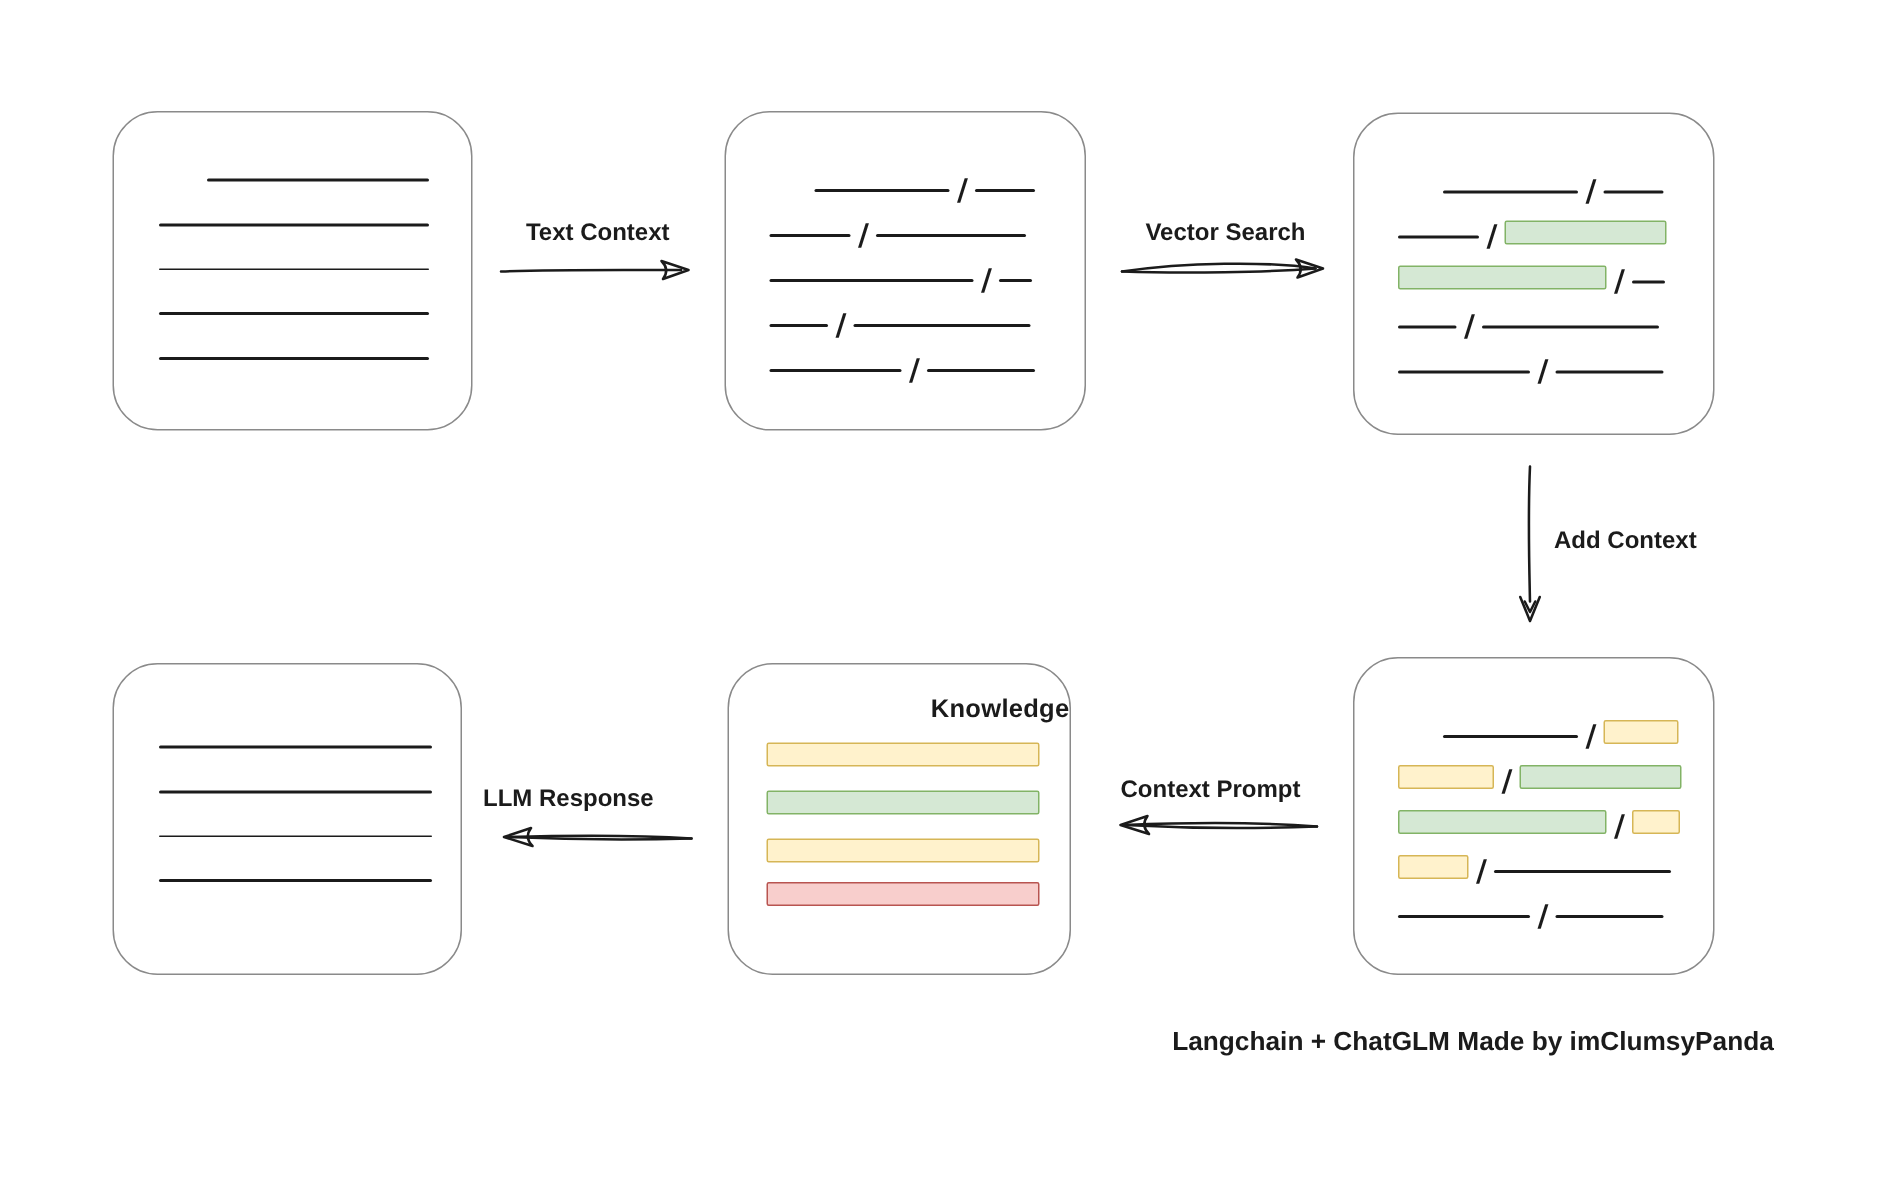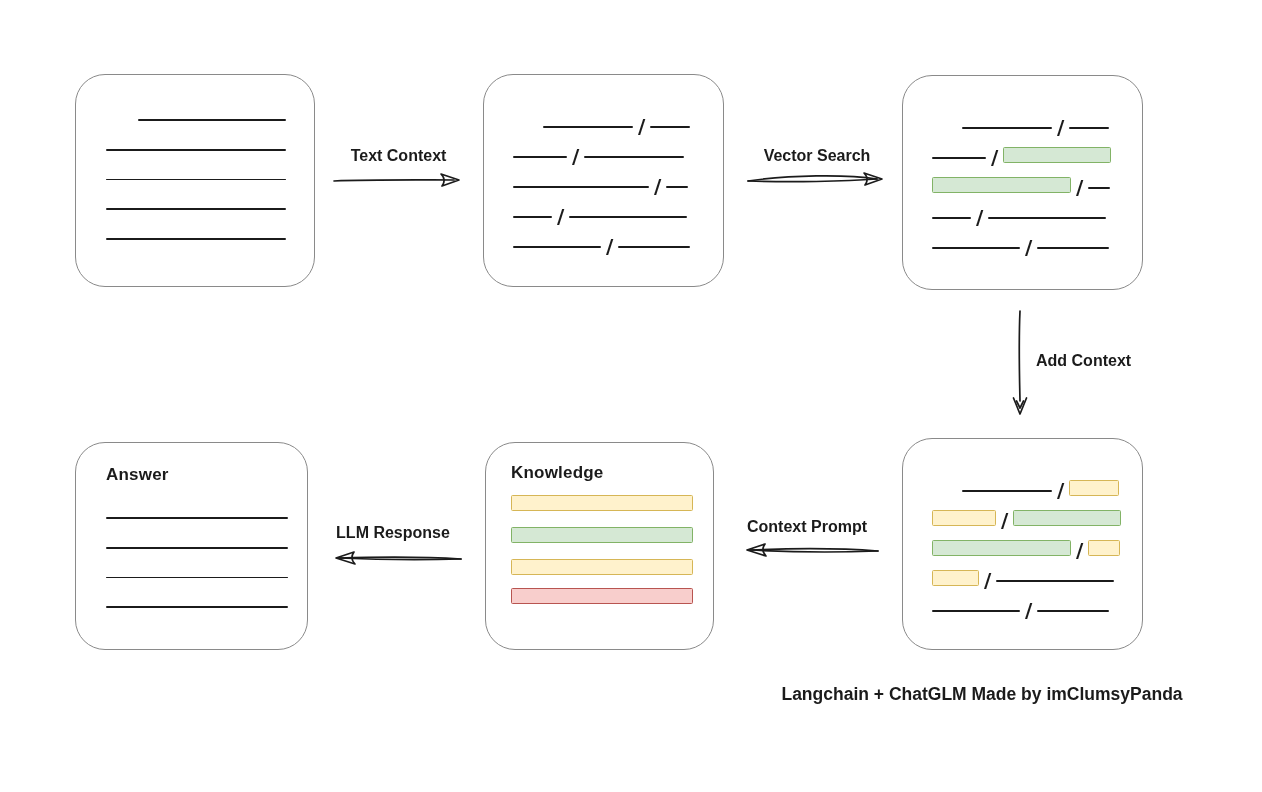--- a/index.html
+++ b/index.html
@@ -10,21 +10,21 @@
   }
   .box{
     position:absolute;background:#fff;
     border:1.6px solid var(--box-border,#8a8a8a);
     border-radius:30px;box-sizing:border-box;
   }
   #box-document{left:75px;top:74px;width:240px;height:213px;}
   #box-split   {left:483px;top:74px;width:241px;height:213px;}
   #box-vector  {left:902px;top:75px;width:241px;height:215px;}
   #box-context {left:902px;top:438px;width:241px;height:212px;}
-  #box-prompt  {left:485px;top:442px;width:229px;height:208px;padding:20px 0 0 25px;}
+  #box-prompt  {left:485px;top:442px;width:229px;height:208px;padding:20px 0 0 25px;text-align:right;}
   #box-answer  {left:75px;top:442px;width:233px;height:208px;padding:22px 0 0 30px;}
 
   .lines-col{display:flex;flex-direction:column;}
   #box-document .lines-col{padding:44px 0 0 30px;gap:28px;}
   #box-answer  .lines-col{margin-top:32px;gap:28px;}
 
   .hline{height:1.8px;background:var(--line,#1b1b1b);border-radius:1px;}
 
   .rows-col{display:flex;flex-direction:column;gap:8px;padding:36px 0 0 29px;}
   .row{display:flex;align-items:flex-end;height:22px;gap:5px;}
@@ -40,21 +40,21 @@
 
   .bars-col{display:flex;flex-direction:column;gap:15px;margin-top:12px;}
   .box-heading{font-size:17px;font-weight:600;letter-spacing:.2px;}
   #box-prompt .box-heading.q{margin-top:14px;}
 
   .arrow-label{position:absolute;font-size:16px;font-weight:600;white-space:nowrap;}
   #lbl-text-splitter  {left:331px;top:147px;width:135px;text-align:center;}
   #lbl-vector-search  {left:745px;top:147px;width:144px;text-align:center;}
   #lbl-add-context    {left:1036px;top:352px;}
   #lbl-generate-prompt{left:732px;top:518px;width:150px;text-align:center;}
-  #lbl-llm-response   {left:322px;top:524px;width:142px;text-align:center;}
+  #lbl-llm-response   {left:322px;top:524px;width:142px;text-align:left;}
 
   svg.arrow{position:absolute;overflow:visible;}
   svg.arrow path{stroke:var(--line,#1b1b1b);stroke-width:1.7;fill:none;stroke-linecap:round;stroke-linejoin:round;}
   #arr-text-splitter  {left:331px;top:169px;}
   #arr-vector-search  {left:745px;top:168px;}
   #arr-add-context    {left:1009px;top:308px;}
   #arr-generate-prompt{left:732px;top:539px;}
   #arr-llm-response   {left:322px;top:547px;}
 
   .caption{
@@ -207,21 +207,20 @@
   </section>
 
   <div class="arrow-label" id="lbl-llm-response">LLM Response</div>
   <svg class="arrow" id="arr-llm-response" width="142" height="22" viewBox="0 0 142 22">
     <path d="M139 12 C100 9.5 52 10 17 11"></path>
     <path d="M139 12 C100 13 52 12.5 17 11"></path>
     <path d="M32 5 L14 11 L33 17 C29 13 29 9 32 5 Z"></path>
   </svg>
 
   <section class="box" id="box-answer">
-    <div class="box-heading">Answer</div>
     <div class="lines-col">
         <div class="hline" style="width: 182px;"></div>
         <div class="hline" style="width: 182px;"></div>
         <div class="hline" style="width: 182px;"></div>
         <div class="hline" style="width: 182px;"></div>
       </div>
   </section>
 
   <div class="caption">Langchain + ChatGLM Made by imClumsyPanda</div>
 

